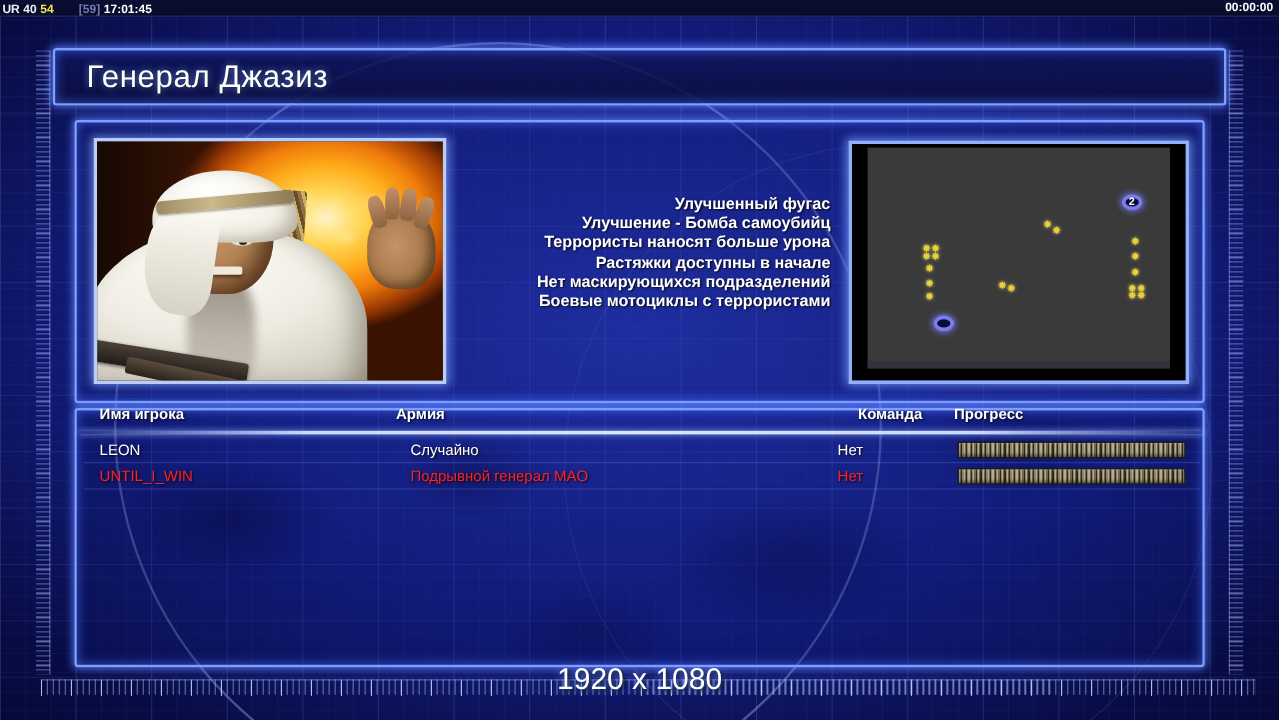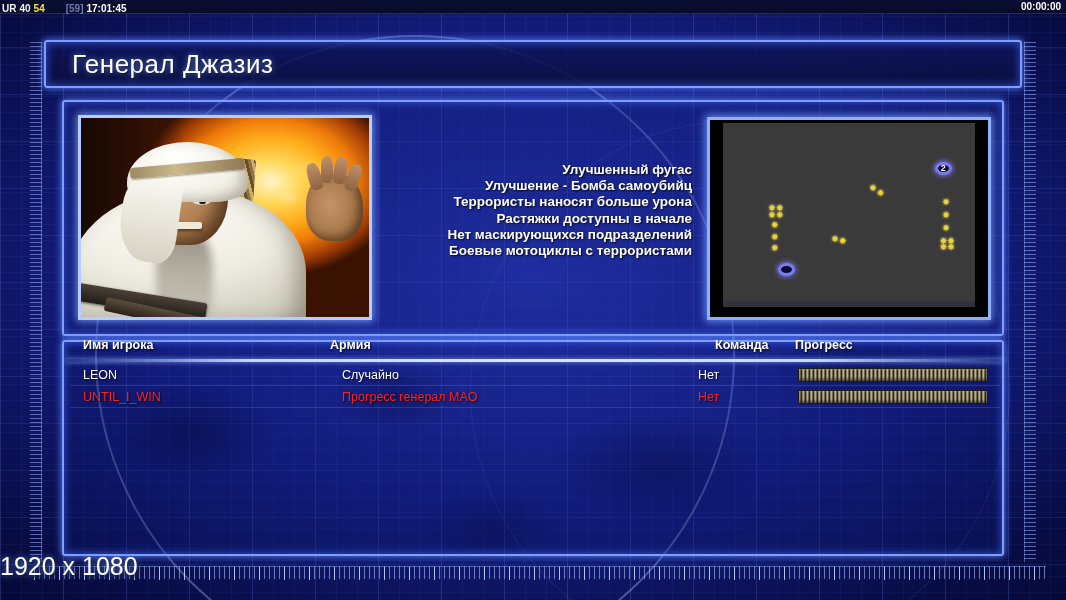--- a/index.html
+++ b/index.html
@@ -402,20 +402,21 @@
         #2b2822 2px, #2b2822 3px,
         #8e8468 3px, #8e8468 4px);
     border: 1px solid #1a1a16;
     box-shadow: inset 0 1px 2px rgba(255,255,255,.18), inset 0 -2px 3px rgba(0,0,0,.5);
   }
 
   
   .resolution {
     position: absolute;
     left: 0; right: 0; top: 552px;
+    text-align: center;
     color: #ffffff;
     font-size: 25px;
     text-shadow: 0 0 7px rgba(110,150,255,.9), 2px 2px 3px #000;
     z-index: 30;
   }
 </style>
 </head>
 <body>
 
 <div id="screen">
@@ -523,21 +524,21 @@
   <div class="rows" id="player-rows">
       <div class="row">
         <span class="cell c-name" style="color: rgb(255, 255, 255); text-align: right;">LEON</span>
         <span class="cell c-army" style="color: rgb(255, 255, 255);">Случайно</span>
         <span class="cell c-team" style="color: rgb(255, 255, 255);">Нет</span>
         <div class="bar"></div>
         <div class="row-sep"></div>
       </div>
       <div class="row">
         <span class="cell c-name" style="color: rgb(255, 32, 32);">UNTIL_I_WIN</span>
-        <span class="cell c-army" style="color: rgb(255, 32, 32);">Прогресс генерал MAO</span>
+        <span class="cell c-army" style="color: rgb(255, 32, 32);">Подрывной генерал MAO</span>
         <span class="cell c-team" style="color: rgb(255, 32, 32);">Нет</span>
         <div class="bar"></div>
         <div class="row-sep"></div>
       </div>
     </div>
 
   <div class="resolution">1920 x 1080</div>
 
 </div>
 

